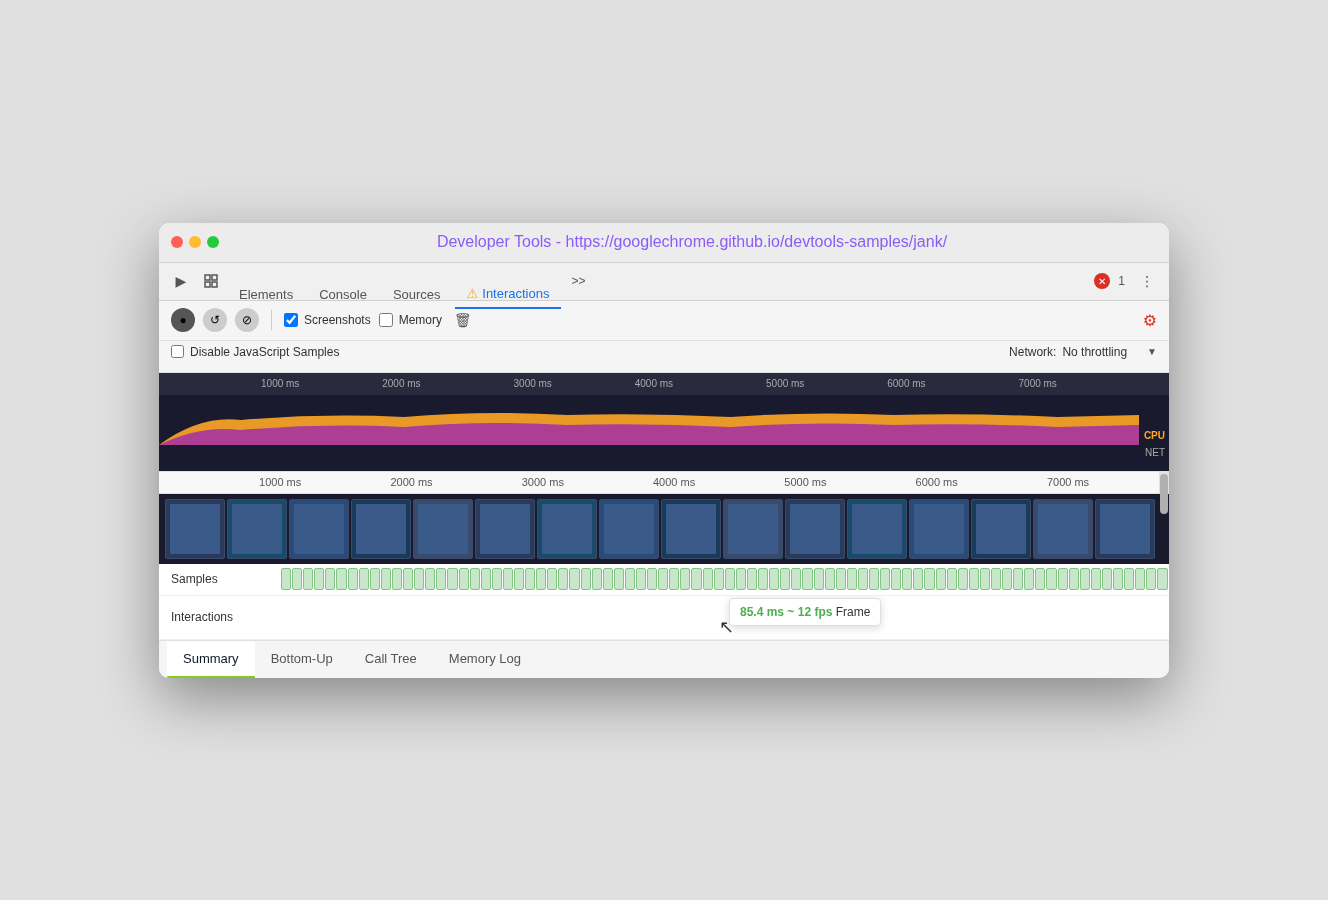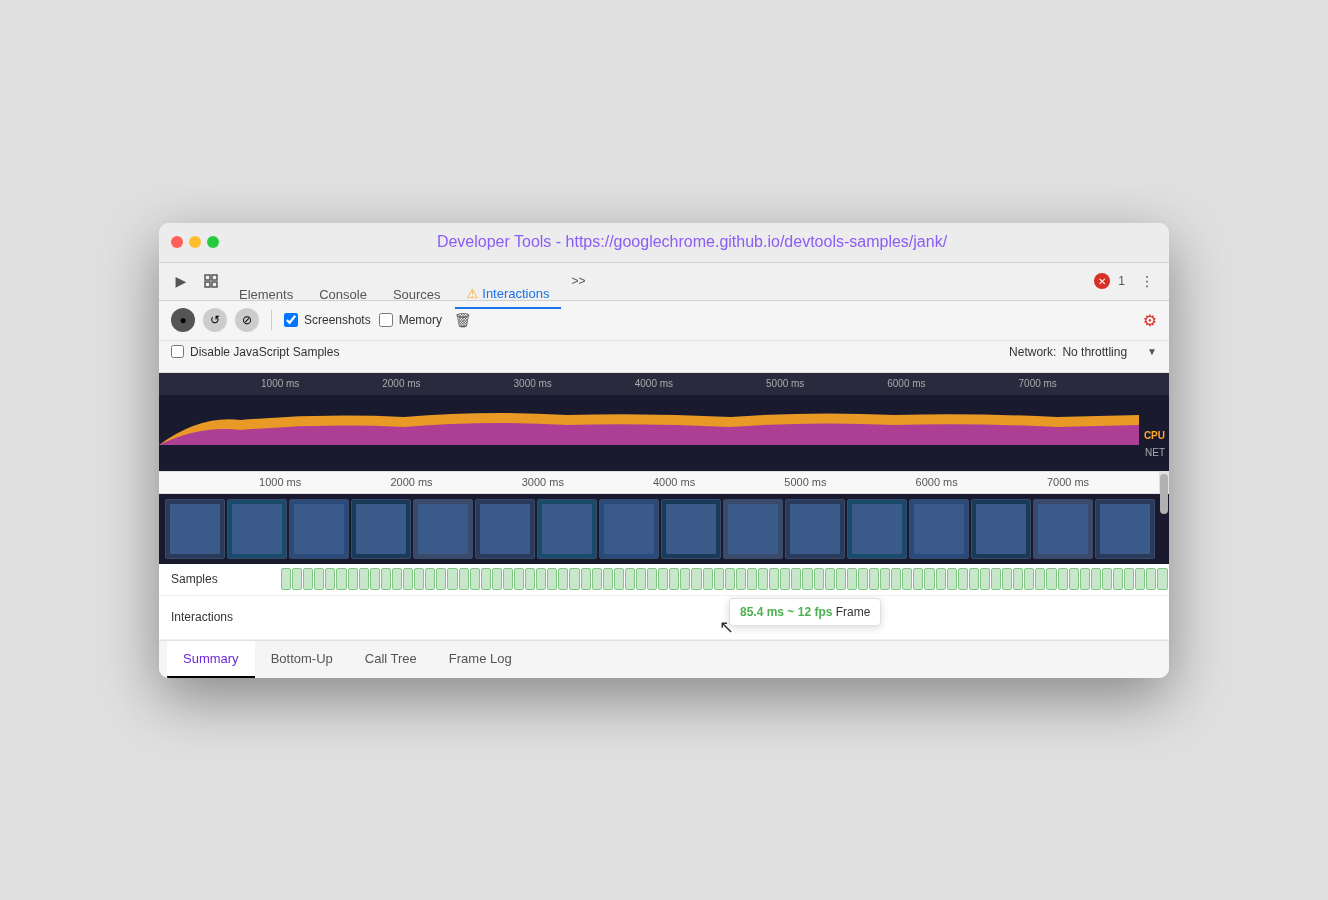--- a/index.html
+++ b/index.html
@@ -364,22 +364,22 @@
       padding: 0 8px;
     }
     .bottom-tab {
       padding: 10px 16px;
       font-size: 13px;
       color: #555;
       cursor: pointer;
       border-bottom: 2px solid transparent;
     }
     .bottom-tab.active {
-      color: #6d28d9;
-      border-bottom: 2px solid #000000;
+      color: #0f172a;
+      border-bottom: 2px solid #84cc16;
       background: white;
     }
     
     .screenshots-area {
       height: 70px;
       background: #1a1a2e;
       display: flex;
       align-items: center;
       overflow: hidden;
       padding: 4px;
@@ -664,16 +664,16 @@
         </div>
       </div>
     </div>
 
   </div>
 
   <div class="bottom-tabs">
     <div class="bottom-tab active">Summary</div>
     <div class="bottom-tab">Bottom-Up</div>
     <div class="bottom-tab">Call Tree</div>
-    <div class="bottom-tab">Frame Log</div>
+    <div class="bottom-tab">Memory Log</div>
   </div>
 
 </div>
 
 </body></html>

